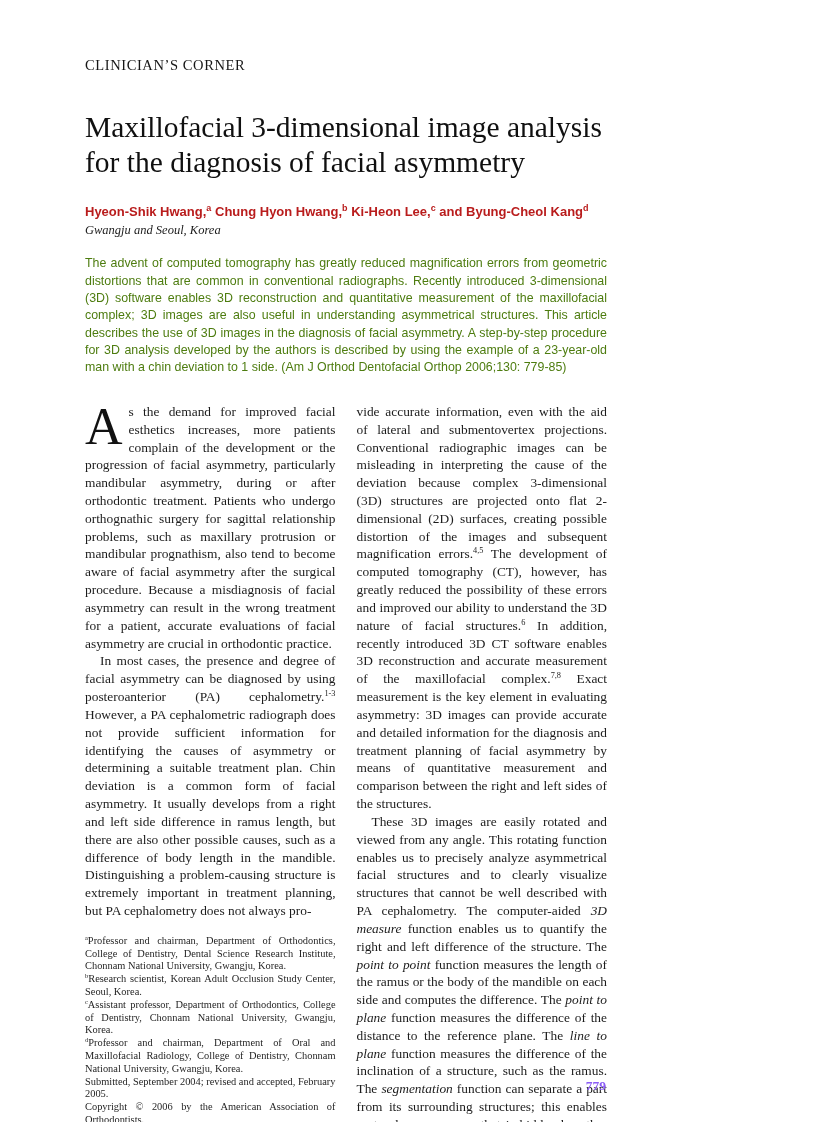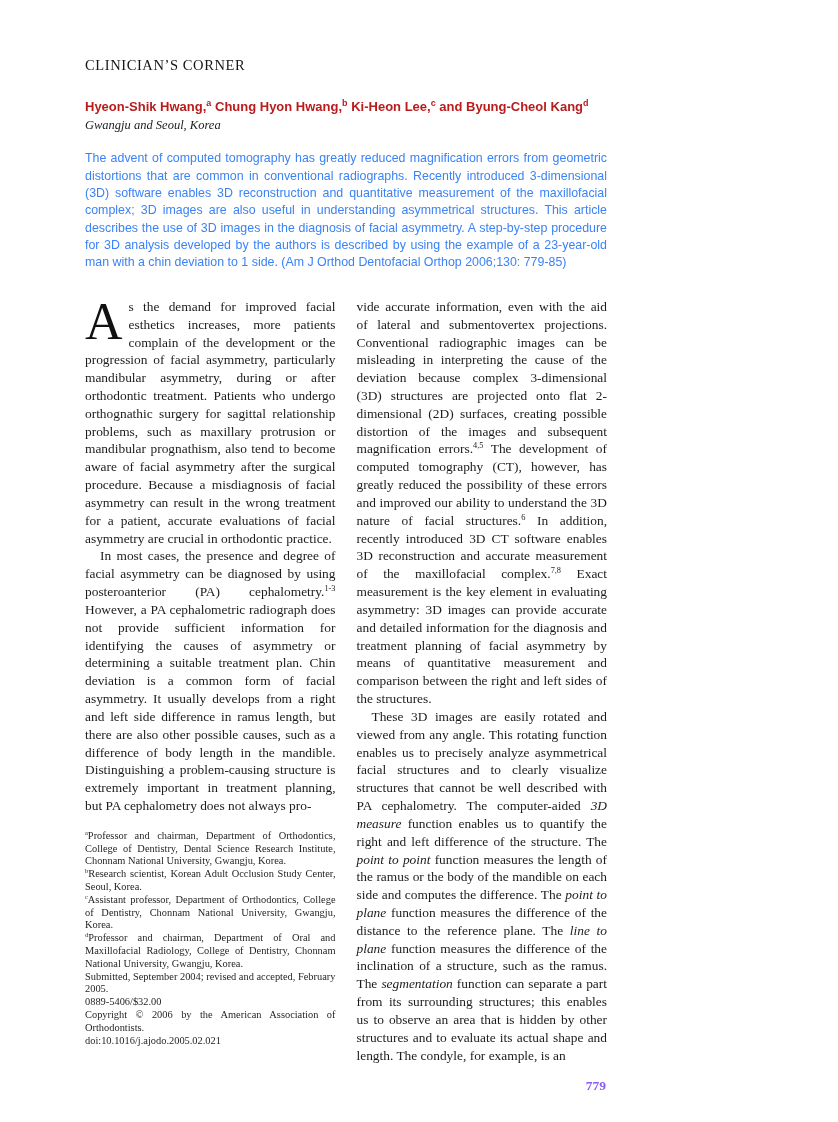--- a/index.html
+++ b/index.html
@@ -44,21 +44,21 @@
     font-style: italic;
     font-size: 12.5px;
   }
 
   .abstract {
     margin: 17px 0 0 0;
     font-family: "Liberation Sans", sans-serif;
     font-size: 12.4px;
     line-height: 1.4;
     text-align: justify;
-    color: #3b82f6;
+    color: #4d7c0f;
   }
 
   .columns {
     display: flex;
     gap: 21px;
     margin-top: 26px;
   }
   .col { width: 325px; }
 
   .body-p {
@@ -98,40 +98,40 @@
   }
 </style>
 </head>
 <body>
 
 <div class="page">
   <div class="content">
 
     <div class="section-label">CLINICIAN’S CORNER</div>
 
+    <h1 class="title">Maxillofacial 3-dimensional image analysis for the diagnosis of facial asymmetry</h1>
 
     <div class="authors"><span>Hyeon-Shik Hwang,</span><sup>a</sup><span> Chung Hyon Hwang,</span><sup>b</sup><span> Ki-Heon Lee,</span><sup>c</sup><span> and Byung-Cheol Kang</span><sup>d</sup></div>
 
     <div class="affiliation">Gwangju and Seoul, Korea</div>
 
     <p class="abstract">The advent of computed tomography has greatly reduced magnification errors from geometric distortions that are common in conventional radiographs. Recently introduced 3-dimensional (3D) software enables 3D reconstruction and quantitative measurement of the maxillofacial complex; 3D images are also useful in understanding asymmetrical structures. This article describes the use of 3D images in the diagnosis of facial asymmetry. A step-by-step procedure for 3D analysis developed by the authors is described by using the example of a 23-year-old man with a chin deviation to 1 side. (Am J Orthod Dentofacial Orthop 2006;130: 779-85)</p>
 
     <div class="columns">
 
       <div class="col">
         <p class="body-p"><span class="dropcap">A</span><span><span>s the demand for improved facial esthetics increases, more patients complain of the development or the progression of facial asymmetry, particularly mandibular asymmetry, during or after orthodontic treatment. Patients who undergo orthognathic surgery for sagittal relationship problems, such as maxillary protrusion or mandibular prognathism, also tend to become aware of facial asymmetry after the surgical procedure. Because a misdiagnosis of facial asymmetry can result in the wrong treatment for a patient, accurate evaluations of facial asymmetry are crucial in orthodontic practice.</span></span></p>
         <p class="body-p indent"><span>In most cases, the presence and degree of facial asymmetry can be diagnosed by using posteroanterior (PA) cephalometry.</span><sup>1-3</sup><span> However, a PA cephalometric radiograph does not provide sufficient information for identifying the causes of asymmetry or determining a suitable treatment plan. Chin deviation is a common form of facial asymmetry. It usually develops from a right and left side difference in ramus length, but there are also other possible causes, such as a difference of body length in the mandible. Distinguishing a problem-causing structure is extremely important in treatment planning, but PA cephalometry does not always pro-</span></p>
 
         <div class="footnotes">
           <p class="footnote"><sup>a</sup><span>Professor and chairman, Department of Orthodontics, College of Dentistry, Dental Science Research Institute, Chonnam National University, Gwangju, Korea.</span></p>
           <p class="footnote"><sup>b</sup><span>Research scientist, Korean Adult Occlusion Study Center, Seoul, Korea.</span></p>
           <p class="footnote"><sup>c</sup><span>Assistant professor, Department of Orthodontics, College of Dentistry, Chonnam National University, Gwangju, Korea.</span></p>
           <p class="footnote"><sup>d</sup><span>Professor and chairman, Department of Oral and Maxillofacial Radiology, College of Dentistry, Chonnam National University, Gwangju, Korea.</span></p>
           <p class="footnote"><span>Submitted, September 2004; revised and accepted, February 2005.</span></p>
-          <p class="footnote"><span>0889-5406/$32.00</span></p>
           <p class="footnote"><span>Copyright © 2006 by the American Association of Orthodontists.</span></p>
           <p class="footnote"><span>doi:10.1016/j.ajodo.2005.02.021</span></p>
         </div>
       </div>
 
       <div class="col">
         <p class="body-p"><span>vide accurate information, even with the aid of lateral and submentovertex projections. Conventional radiographic images can be misleading in interpreting the cause of the deviation because complex 3-dimensional (3D) structures are projected onto flat 2-dimensional (2D) surfaces, creating possible distortion of the images and subsequent magnification errors.</span><sup>4,5</sup><span> The development of computed tomography (CT), however, has greatly reduced the possibility of these errors and improved our ability to understand the 3D nature of facial structures.</span><sup>6</sup><span> In addition, recently introduced 3D CT software enables 3D reconstruction and accurate measurement of the maxillofacial complex.</span><sup>7,8</sup><span> Exact measurement is the key element in evaluating asymmetry: 3D images can provide accurate and detailed information for the diagnosis and treatment planning of facial asymmetry by means of quantitative measurement and comparison between the right and left sides of the structures.</span></p>
         <p class="body-p indent"><span>These 3D images are easily rotated and viewed from any angle. This rotating function enables us to precisely analyze asymmetrical facial structures and to clearly visualize structures that cannot be well described with PA cephalometry. The computer-aided </span><span style="font-style: italic;">3D measure</span><span> function enables us to quantify the right and left difference of the structure. The </span><span style="font-style: italic;">point to point</span><span> function measures the length of the ramus or the body of the mandible on each side and computes the difference. The </span><span style="font-style: italic;">point to plane</span><span> function measures the difference of the distance to the reference plane. The </span><span style="font-style: italic;">line to plane</span><span> function measures the difference of the inclination of a structure, such as the ramus. The </span><span style="font-style: italic;">segmentation</span><span> function can separate a part from its surrounding structures; this enables us to observe an area that is hidden by other structures and to evaluate its actual shape and length. The condyle, for example, is an</span></p>
       </div>
 

